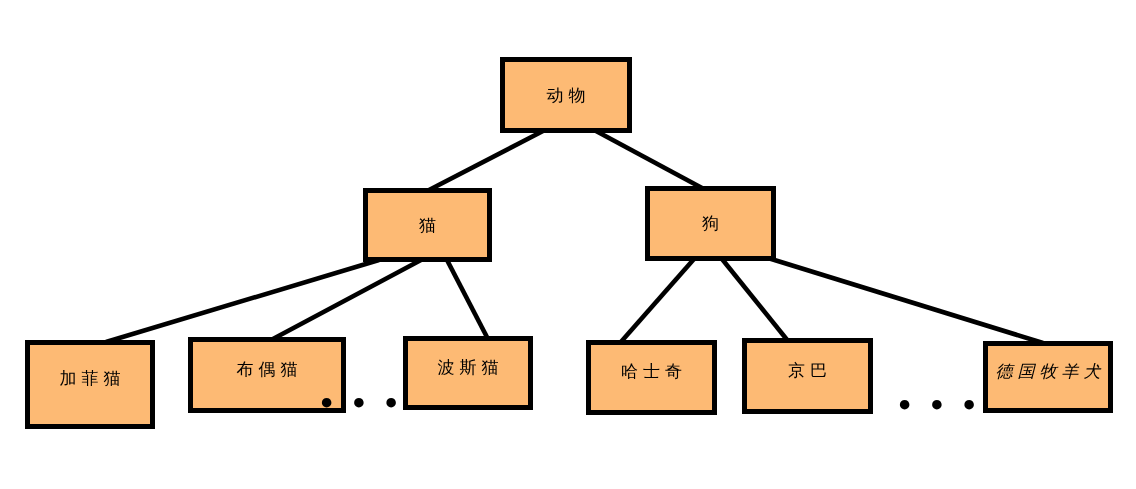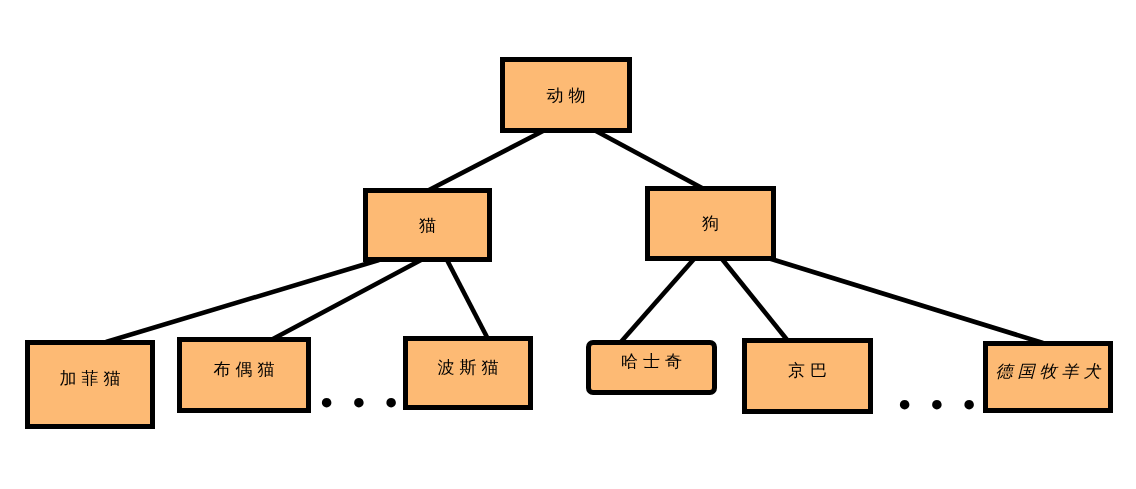--- a/index.html
+++ b/index.html
@@ -33,23 +33,23 @@
     z-index: 1;
     font-size: 17px;
     letter-spacing: 5px;
   }
   .node .lbl { padding-left: 5px; white-space: nowrap; }
   .leaf { padding-bottom: 12px; }
   .n-root      { left: 500px; top: 57px;  width: 132px; height: 76px; }
   .n-cat       { left: 363px; top: 188px; width: 129px; height: 74px; }
   .n-dog       { left: 645px; top: 186px; width: 131px; height: 75px; }
   .n-garfield  { left: 25px;  top: 340px; width: 130px; height: 89px; }
-  .n-ragdoll   { left: 177px; top: 337px; width: 134px; height: 76px; }
+  .n-ragdoll   { left: 188px; top: 337px; width: 158px; height: 76px; }
   .n-persian   { left: 403px; top: 336px; width: 130px; height: 74px; }
-  .n-husky     { left: 586px; top: 340px; width: 131px; height: 55px; border-radius: 7px; }
+  .n-husky     { left: 586px; top: 340px; width: 131px; height: 75px; }
   .n-pekingese { left: 742px; top: 338px; width: 131px; height: 76px; text-align: right; }
   .n-shepherd  { left: 983px; top: 341px; width: 130px; height: 72px; font-style: italic; }
   .ellipsis {
     position: absolute;
     z-index: 1;
     font-size: 27px;
     font-weight: bold;
     letter-spacing: 15px;
     line-height: 36px;
     color: #000000;

